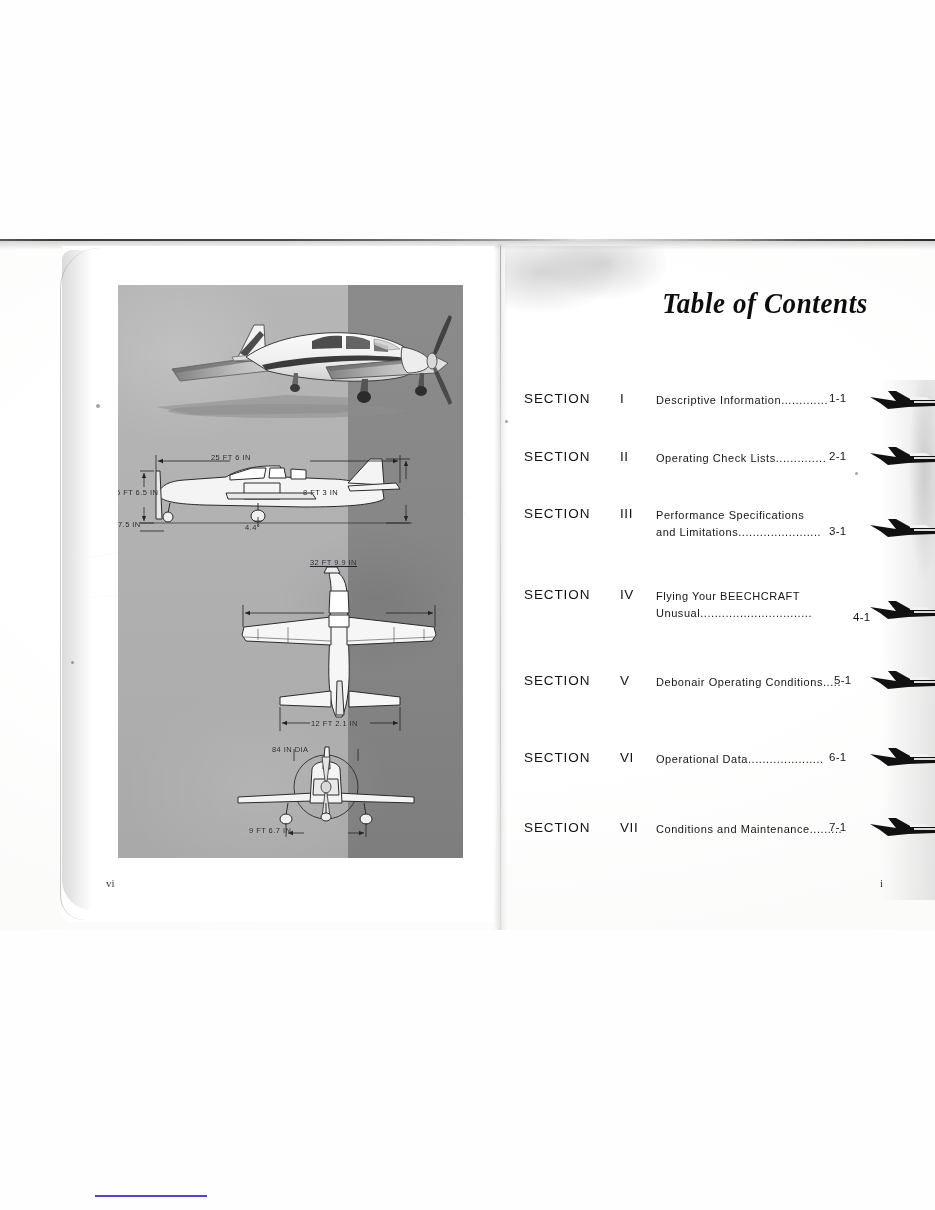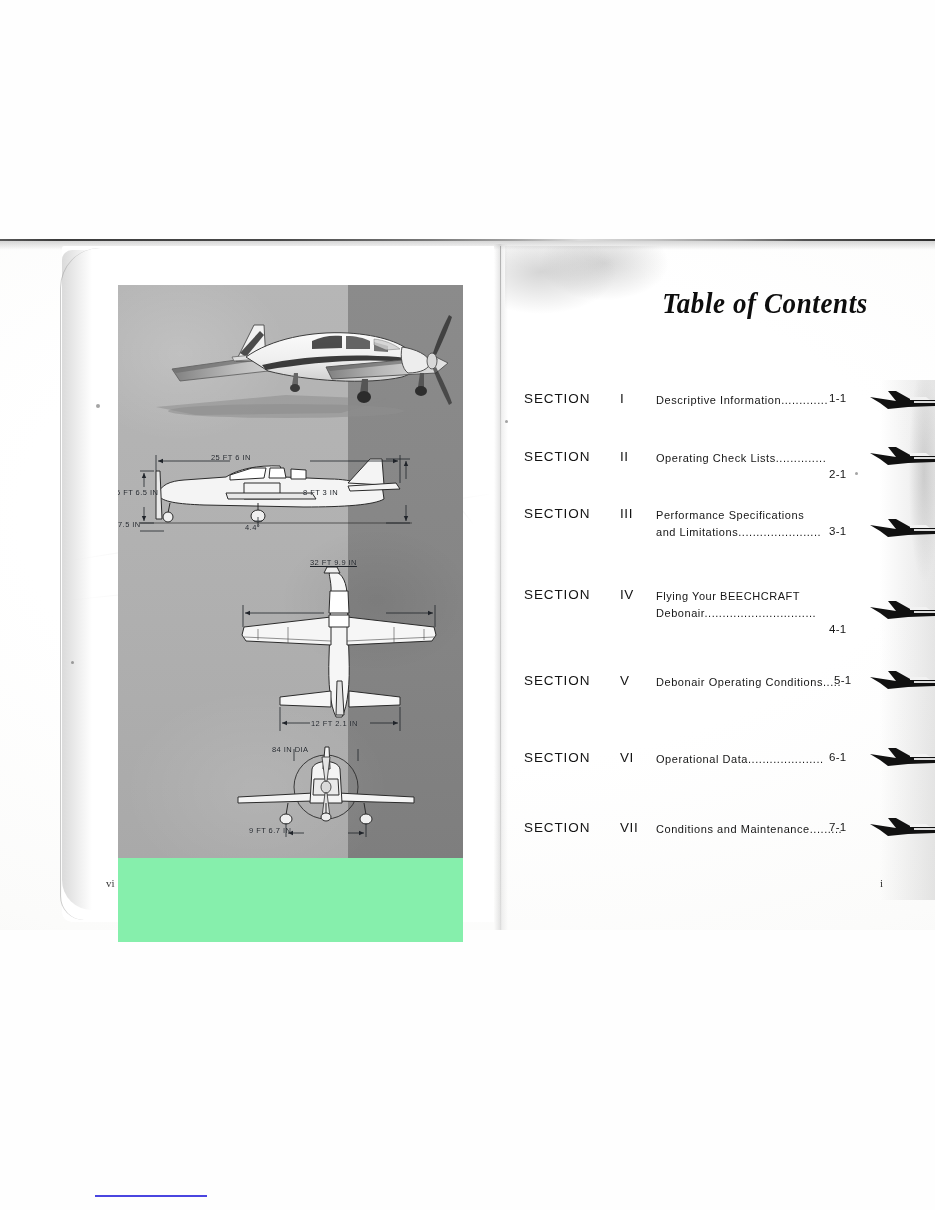--- a/index.html
+++ b/index.html
@@ -118,21 +118,21 @@
     width: 55px; height: 520px;
     background:
       linear-gradient(to right, rgba(255,255,255,0), rgba(170,170,170,.30)),
       radial-gradient(40% 30% at 80% 18%, rgba(140,140,140,.35), rgba(255,255,255,0) 70%);
   }
 
   
   #photo-panel {
     position: absolute;
     left: 118px; top: 285px;
-    width: 345px; height: 657px;
+    width: 345px; height: 573px;
     overflow: hidden;
     background: #86efac;
   }
   
   #panel-bg-light {
     position: absolute;
     left: 0; top: 0; width: 230px; height: 573px;
     background: linear-gradient(to bottom, #b6b6b6 0%, #b1b1b1 45%, #a9a9a9 100%);
   }
   #panel-bg-dark {
@@ -540,21 +540,21 @@
         <path d="M44 10 L60 10 L64 13 L44 13 Z" fill="#f2f2f2"></path>
         <path d="M48 14 L70 14 L72 16 L48 16 Z" fill="#dcdcdc"></path>
         <rect x="78" y="8" width="2" height="12" fill="#111"></rect>
       </svg>
     </div>
 
     <div class="toc-row" style="top:203px;">
       <span class="toc-section-word">SECTION</span>
       <span class="toc-roman">II</span>
       <span class="toc-entry">Operating Check Lists..............</span>
-      <span class="toc-page-no" style="top:1px;margin-top:18px;">2-1</span>
+      <span class="toc-page-no" style="top:1px;">2-1</span>
       <svg class="toc-thumb" style="top:-6px;" viewBox="0 0 88 30" xmlns="http://www.w3.org/2000/svg">
         <path d="M4 10 L30 14 L22 4 L30 4 L46 13 L70 13 L78 16 L70 19 L42 20 L22 22 L14 16 Z" fill="#111"></path>
         <path d="M44 10 L60 10 L64 13 L44 13 Z" fill="#f2f2f2"></path>
         <path d="M48 14 L70 14 L72 16 L48 16 Z" fill="#dcdcdc"></path>
         <rect x="78" y="8" width="2" height="12" fill="#111"></rect>
       </svg>
     </div>
 
     <div class="toc-row" style="top:260px; height:40px;">
       <span class="toc-section-word">SECTION</span>
@@ -567,22 +567,22 @@
         <path d="M44 10 L60 10 L64 13 L44 13 Z" fill="#f2f2f2"></path>
         <path d="M48 14 L70 14 L72 16 L48 16 Z" fill="#dcdcdc"></path>
         <rect x="78" y="8" width="2" height="12" fill="#111"></rect>
       </svg>
     </div>
 
     <div class="toc-row" style="top:341px; height:40px;">
       <span class="toc-section-word">SECTION</span>
       <span class="toc-roman">IV</span>
       <span class="toc-entry">Flying Your BEECHCRAFT</span>
-      <span class="toc-entry" style="top:18px;">Debonair...............................</span>
-      <span class="toc-page-no" style="top:36px;">4-1</span>
+      <span class="toc-entry" style="top:18px;">Unusual...............................</span>
+      <span class="toc-page-no" style="top:24px;margin-left:24px;">4-1</span>
       <svg class="toc-thumb" style="top:10px;" viewBox="0 0 88 30" xmlns="http://www.w3.org/2000/svg">
         <path d="M4 10 L30 14 L22 4 L30 4 L46 13 L70 13 L78 16 L70 19 L42 20 L22 22 L14 16 Z" fill="#111"></path>
         <path d="M44 10 L60 10 L64 13 L44 13 Z" fill="#f2f2f2"></path>
         <path d="M48 14 L70 14 L72 16 L48 16 Z" fill="#dcdcdc"></path>
         <rect x="78" y="8" width="2" height="12" fill="#111"></rect>
       </svg>
     </div>
 
     <div class="toc-row" style="top:427px;">
       <span class="toc-section-word">SECTION</span>

